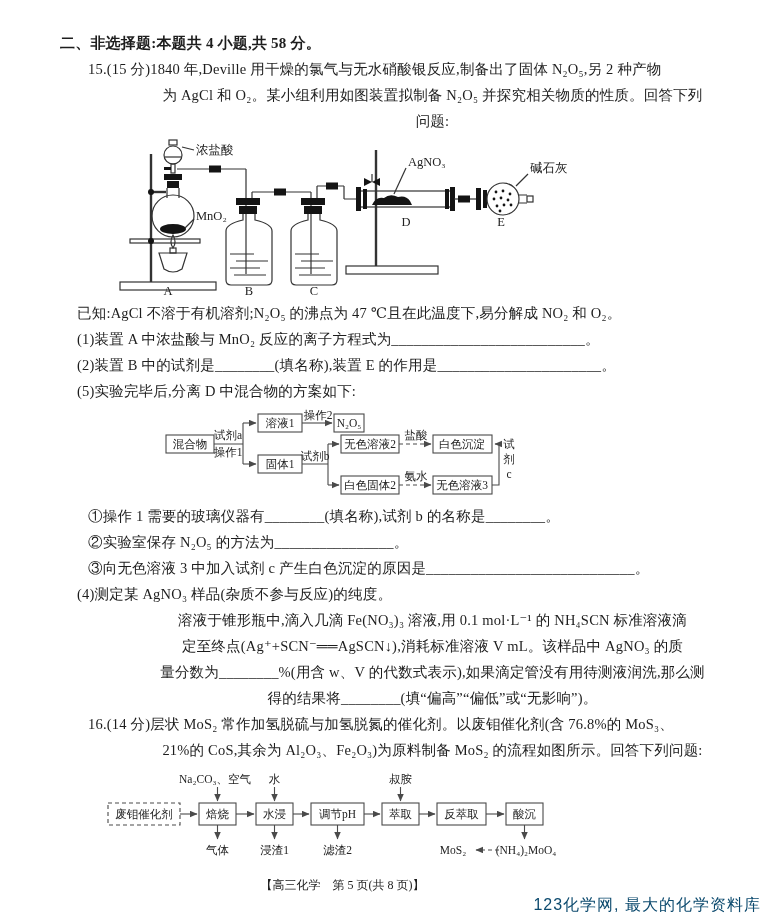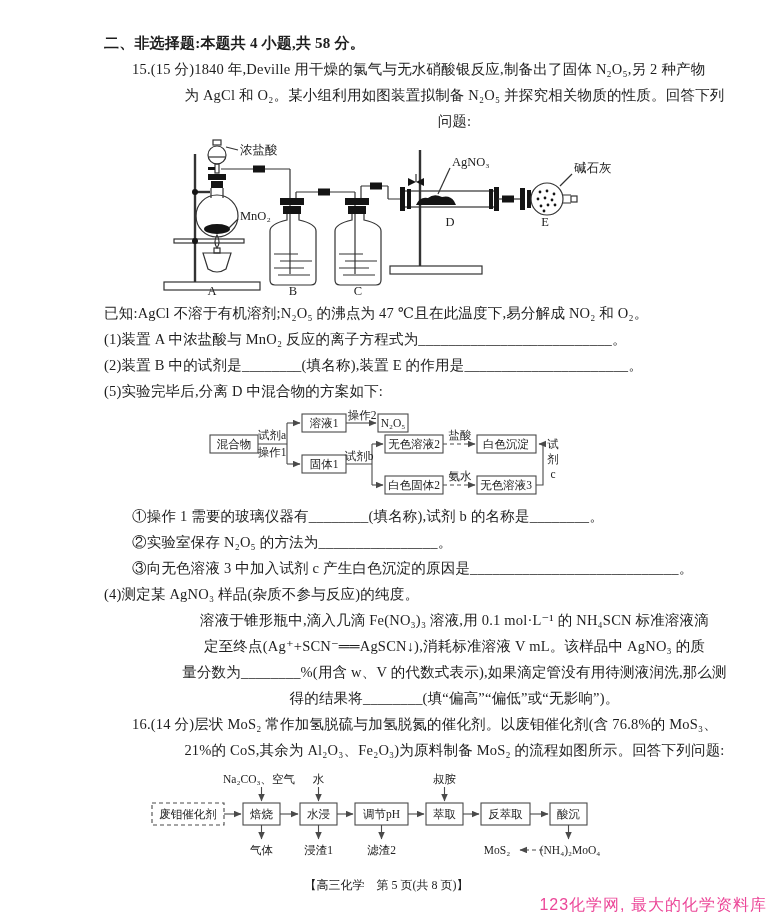--- a/index.html
+++ b/index.html
@@ -1,32 +1,32 @@
 <!DOCTYPE html>
 <html><head>
 <meta charset="utf-8">
 <style>
   html,body{margin:0;padding:0;background:#ffffff;}
   .page{
     position:relative;width:771px;height:922px;background:#ffffff;overflow:hidden;
     font-family:"Liberation Serif","DejaVu Serif",serif;color:#1d1d1d;
   }
-  .content{padding:30px 0 0 104px;}
+  .content{padding:30px 0 0 60px;}
   .line{white-space:nowrap;height:26px;line-height:26px;font-size:14.5px;letter-spacing:0.2px;}
   .bold{font-weight:bold;font-size:15px;}
   .m-num{margin-left:28px;}
-  .m-part{}
+  .m-part{margin-left:17px;}
   .m-circ{margin-left:28px;}
   .m-cont{margin-left:34px;text-align:center;}
   .apparatus{margin:2px 0 2px 46px;height:162px;}
   .fc1{margin:2px 0 2px 102px;height:95px;}
   .fc2{margin:4px 0 0 46px;height:96px;}
   .footer{width:565px;text-align:center;margin-top:12px;font-size:12px;height:20px;line-height:20px;}
   .watermark{
-    position:absolute;right:4px;bottom:6px;color:#ec4899;font-size:16px;
+    position:absolute;right:10px;bottom:6px;color:#0c4a6e;font-size:16px;
     font-family:"Liberation Sans","DejaVu Sans",sans-serif;letter-spacing:1px;
   }
   svg{display:block;}
   .bx{fill:none;stroke:#4a4a4a;stroke-width:1.1;}
   .bx-d{fill:none;stroke:#4a4a4a;stroke-width:1.1;stroke-dasharray:4 3;}
   .ln{stroke:#4a4a4a;stroke-width:1.1;fill:none;}
   .ln-d{stroke:#4a4a4a;stroke-width:1.1;fill:none;stroke-dasharray:4 3;}
   .tx{font-family:"Liberation Serif","DejaVu Serif",serif;font-size:11.5px;fill:#222;}
   .txm{text-anchor:middle;}
   .ap{stroke:#333;fill:none;stroke-width:1.2;}

